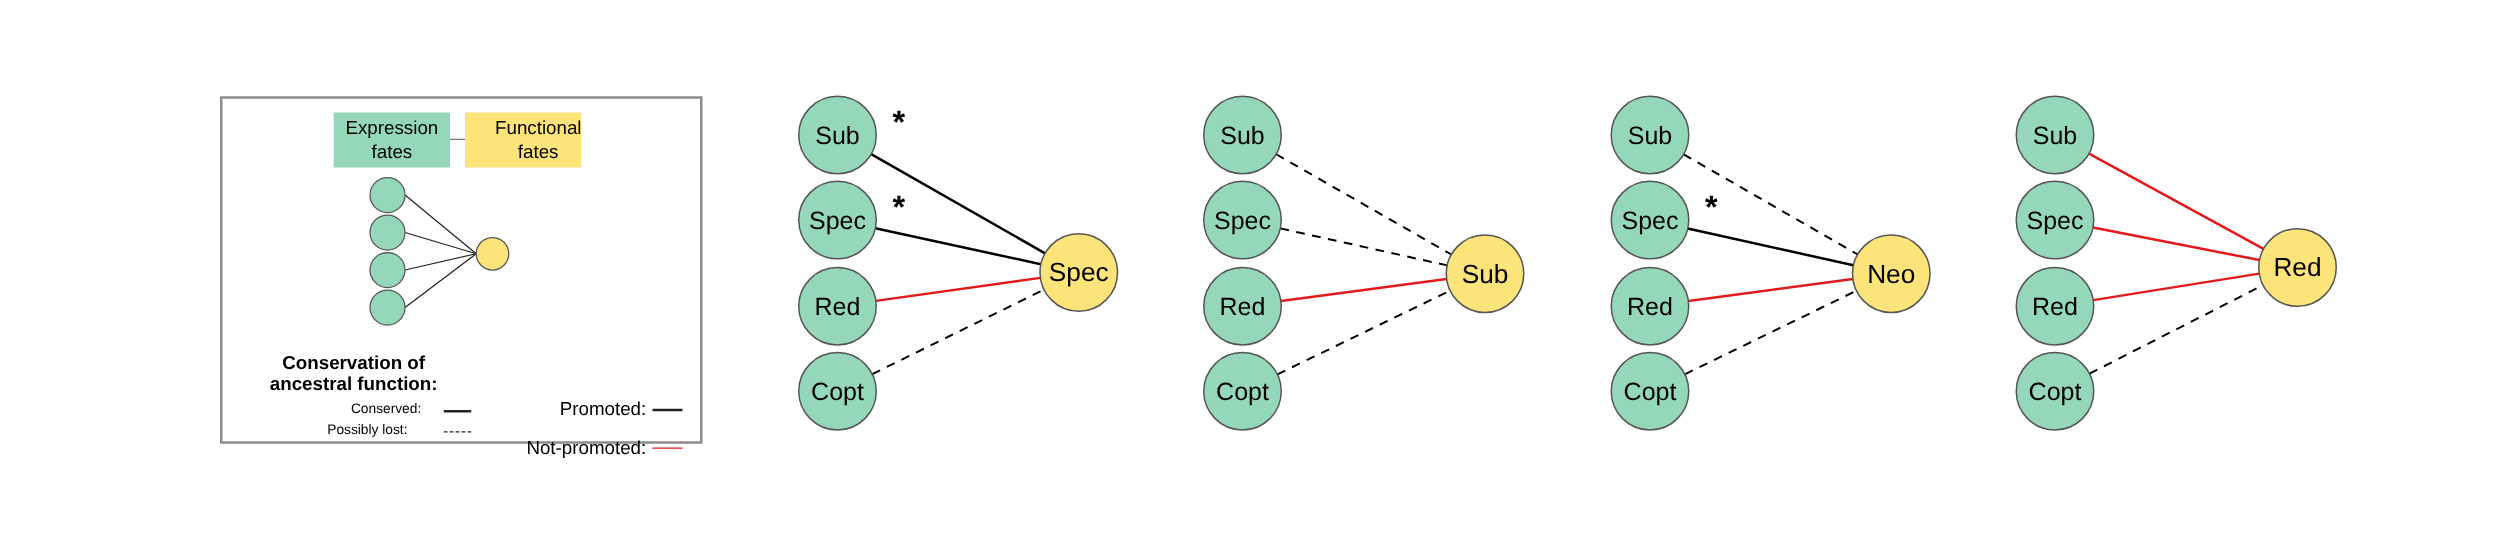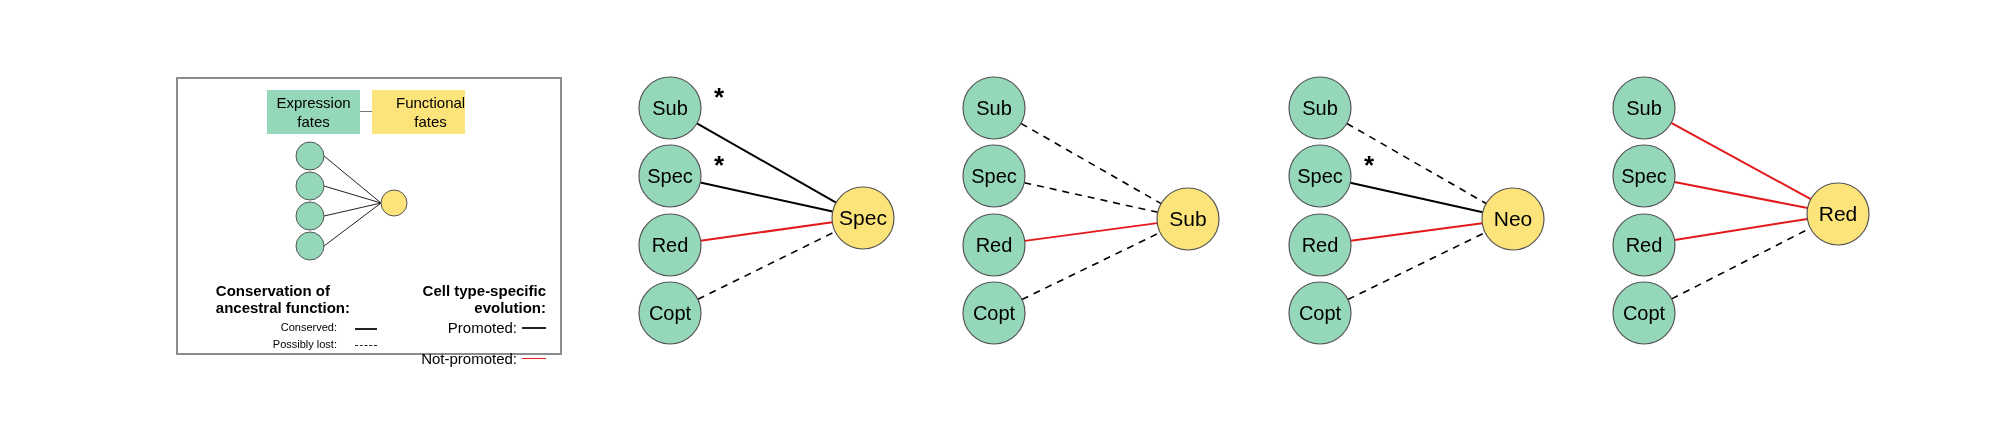--- a/index.html
+++ b/index.html
@@ -7,21 +7,21 @@
            font-family:"Liberation Sans", sans-serif; color:#000; }
     #canvas { position:absolute; left:0; top:0; width:1964px; height:433px;border-radius:28px; }
     .legend-box { position:absolute; left:176px; top:77px; width:386px; height:278px;
                   border:2px solid #8c8c8c; box-sizing:border-box; background:#fff; }
     .chip { position:absolute; top:11px; height:44px; width:93px; text-align:center;
             font-size:15px; line-height:19px; padding-top:3px; box-sizing:border-box; }
     .chip-green { left:89px; background:#95d8b9; }
     .chip-yellow { left:194px; background:#fde47a;padding-left:24px; }
     .chip-connector { position:absolute; left:182px; top:32px; width:12px; height:1px; background:#777; }
     .legend-head { position:absolute; font-weight:bold; font-size:15px; line-height:17px; }
-    .head-left { right:210px; top:203px; text-align:left; }
+    .head-left { right:210px; top:203px; text-align:center; }
     .head-right { right:14px; top:203px; text-align:right; }
     .legend-row { position:absolute; font-size:15px; line-height:17px; white-space:nowrap; }
     .row-cell { right:14px; display:flex; align-items:center;justify-content:center; }
     .row-cell .sample { display:inline-block; width:24px; margin-left:5px; }
     .cons-label { position:absolute; font-size:11px; line-height:17px; text-align:right; white-space:nowrap; }
     .cons-sample { position:absolute; width:22px; }
     .solid-black { border-top:2px solid #222; }
     .dashed-black { border-top:1.5px dashed #222; }
     .solid-red { border-top:1.5px solid #e31a1c; }
     svg text { font-family:"Liberation Sans", sans-serif; }
@@ -53,27 +53,23 @@
         <circle cx="132" cy="167" r="14" fill="#95d8b9" stroke="#555555" stroke-width="1"></circle>
         <circle cx="216" cy="124" r="13" fill="#fde47a" stroke="#555555" stroke-width="1"></circle>
       </svg>
 
     <div class="legend-head head-left">
       <div>Conservation of</div>
       <div>ancestral function:</div>
     </div>
     <div class="cons-label" style="right:223px;top:240px;">Conserved:</div>
     <div class="cons-sample solid-black" style="left:177px;top:249px;"></div>
-    <div class="cons-label" style="right:223px;top:257px;">Possibly lost:</div>
+    <div class="cons-label" style="right:234px;top:257px;">Possibly lost:</div>
     <div class="cons-sample dashed-black" style="left:177px;top:266px;"></div>
 
-    <div class="legend-head head-right">
-      <div>Cell type-specific</div>
-      <div>evolution:</div>
-    </div>
     <div class="legend-row row-cell" style="top:240px;">
       <span>Promoted:</span>
       <span class="sample solid-black"></span>
     </div>
     <div class="legend-row row-cell" style="top:271px;">
       <span>Not-promoted:</span>
       <span class="sample solid-red"></span>
     </div>
   </div>
 

